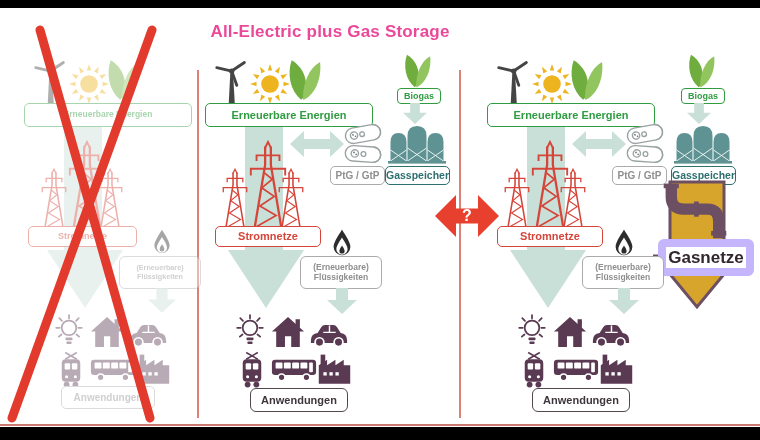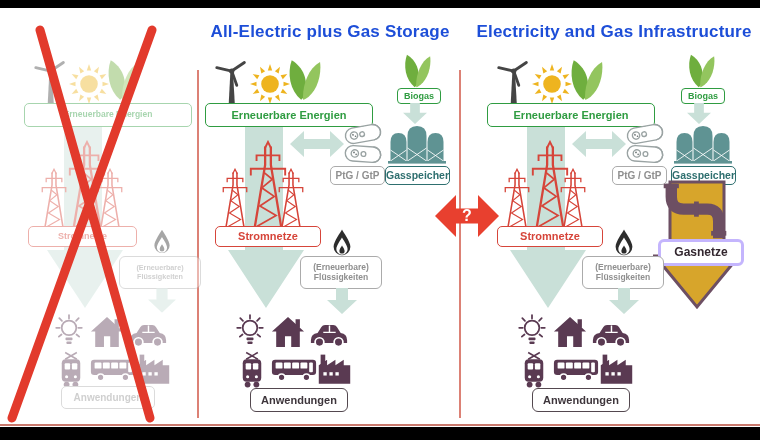--- a/index.html
+++ b/index.html
@@ -4,36 +4,36 @@
 <style>
   html,body{margin:0;padding:0;}
   .stage{position:relative;width:760px;height:440px;background:#ffffff;overflow:hidden;
          font-family:"Liberation Sans", sans-serif;}
   .bar{position:absolute;left:0;width:760px;background:#000;}
   .bar.top{top:0;height:8px;}
   .bar.bottom{top:427px;height:13px;}
   .bottom-line{position:absolute;left:0;top:423.5px;width:760px;height:2.5px;background:#c9796d;}
   .divider{position:absolute;top:70px;width:2px;height:348px;background:#dc8175;}
   .title{position:absolute;top:22px;height:22px;font-size:17px;font-weight:bold;text-align:center;
-         color:#1d4ed8;letter-spacing:.2px;}
+         color:#ec4899;letter-spacing:.2px;}
   .title.faded{color:#9ba0a4;}
   .scenario{position:absolute;top:0;height:440px;width:265px;}
   .scen-inner{position:absolute;inset:0;}
   .dimmed{opacity:0.42;}
   .icon{position:absolute;display:block;line-height:0;}
   .icon svg{width:100%;height:100%;display:block;}
   .box{position:absolute;background:#fff;border-radius:5px;display:flex;flex-direction:column;
        align-items:center;justify-content:center;font-weight:bold;text-align:center;line-height:1.12;}
   .box.green{border:1.6px solid #2f9c41;color:#2f9c41;font-size:11px;}
   .box.biogas{border:1.4px solid #2f9c41;color:#2f9c41;font-size:9px;border-radius:4px;}
   .box.red{border:1.6px solid #d6453a;color:#d6453a;font-size:11px;}
   .box.gray{border:1.5px solid #ababab;color:#8f8f8f;font-size:10px;}
   .box.teal{border:1.7px solid #2e6f6f;color:#2e6f6f;font-size:10.5px;}
   .box.dark{border:1.6px solid #53484f;color:#3e363c;font-size:11px;border-radius:6px;}
-  .box.gasnetze{border:3px solid #c4b5fd;color:#33272f;font-size:12px;border-radius:6px;}
+  .box.gasnetze{border:8px solid #c4b5fd;color:#33272f;font-size:17px;border-radius:6px;}
   .box.liquids{font-size:8.5px;color:#8f8f8f;border:1.5px solid #ababab;border-radius:6px;}
   .compact .label-renewables{left:14px;width:112px;font-size:8.5px;}
   .compact .label-liquids{left:118px;top:255px;width:62px;height:26px;font-size:7.2px;}
   .compact .label-apps{left:47px;top:386px;width:92px;}
   .qmark{position:absolute;left:434px;top:184px;width:66px;height:64px;display:flex;
          align-items:center;justify-content:center;color:#fff;font-weight:bold;font-size:16px;z-index:6;}
   .connector{position:absolute;left:434px;top:184px;width:66px;height:64px;z-index:5;}
   .xoverlay{position:absolute;left:-8px;top:16px;width:172px;height:408px;z-index:4;}
 </style>
 </head>
@@ -192,21 +192,20 @@
     </g>
   </symbol>
 </defs>
 </svg>
 
 <div class="stage">
 
   <div class="bar top"></div>
 
   <div class="title" style="left:196px;width:268px;">All-Electric plus Gas Storage</div>
-  <div class="title" style="left:468px;width:292px;">Electricity and Gas Infrastructure</div>
 
   <div class="divider" style="left:197px;"></div>
   <div class="divider" style="left:459px;"></div>
 
   <div class="scenario compact" style="left:14px;">
     <div class="scen-inner dimmed">
       <span class="icon" style="left:17px;top:57px;width:40px;height:50px;">
           <svg viewBox="0 0 42 50">
             <use href="#sym-wind"></use>
           </svg>

